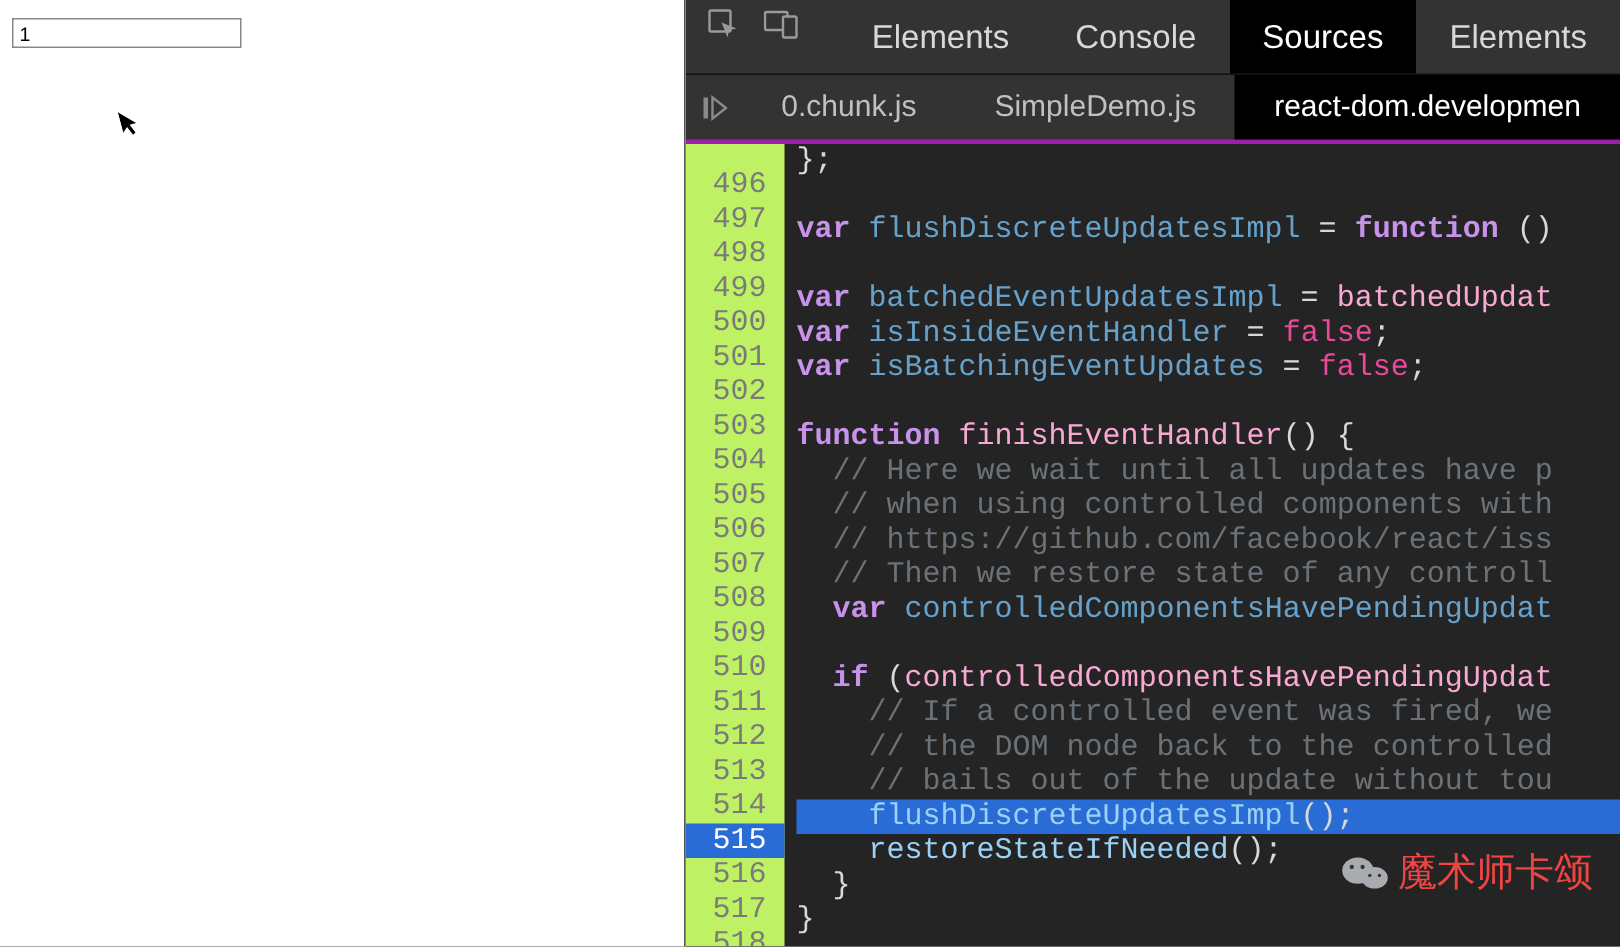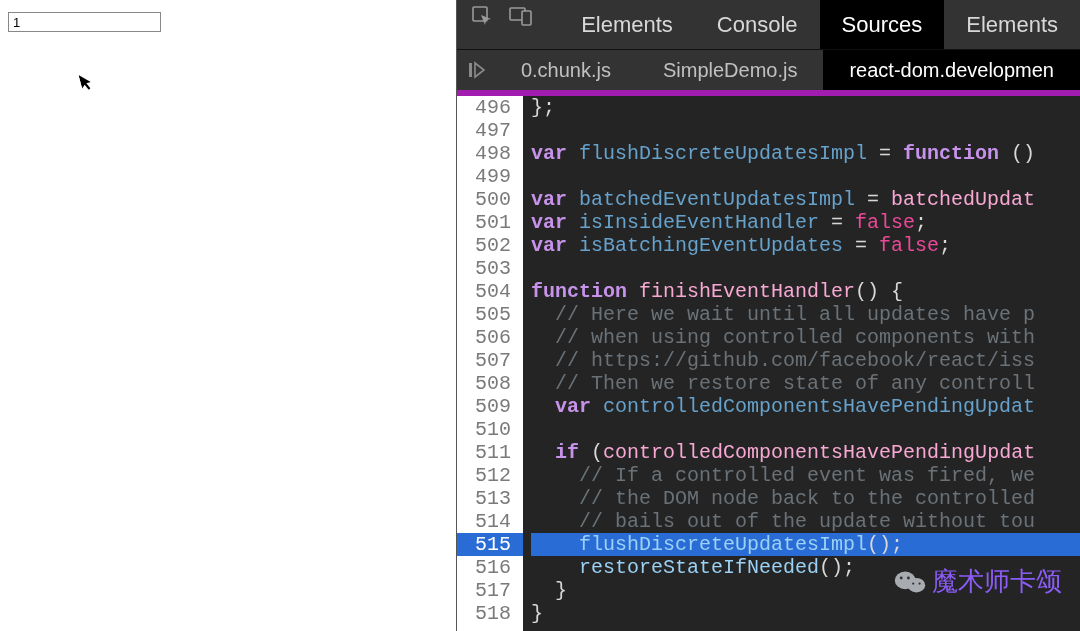--- a/index.html
+++ b/index.html
@@ -78,21 +78,21 @@
 .tool-tab.active {
   background: #000;
   color: #fff;
 }
 .file-tabs {
   height: 46px;
   background: #333333;
   display: flex;
   align-items: flex-start;
   font-size: 20px;
-  border-bottom: 6px solid #a21caf;
+  border-bottom: 3px solid #a21caf;
 }
 .pause-icon {
   width: 40px;
   height: 100%;
   display: flex;
   align-items: center;
   justify-content: center;
   cursor: pointer;
   color: #8a8a8a;
 }
@@ -113,24 +113,24 @@
   flex: 1;
   display: flex;
   background: #242424;
   font-family: Menlo, Consolas, "Courier New", monospace;
   font-size: 20px;
   line-height: 23px;
   overflow: hidden;
   white-space: pre;
 }
 .gutter {
-  background: #ffffff;
+  background: #bef264;
   color: #7a7a7a;
   text-align: right;
-  padding: 0 12px 0 18px;
+  padding: 16px 12px 0 18px;
   user-select: none;
 }
 .gutter .ln-hl, .gut-wrap-hl {
   background: #2a6cd6;
   color: #fff;
 }
 .gut-row { position: relative; }
 .gut-wrap-hl {
   background: #2a6cd6;
   margin: 0 -12px 0 -18px;
@@ -155,21 +155,21 @@
 .tk-c1 { color: #66a2cc; }
 .tk-c2 { color: #f9a8d4; }
 .tk-o { color: #d8d8d8; }
 .tk-b { color: #ec4899; }
 .tk-cm { color: #6a7278; }
 .ln-hl { background: #2a6cd6; display: block; width: 100%; }
 .watermark {
   position: absolute;
   right: 18px;
   bottom: 32px;
-  color: #8b5cf6;
+  color: #ef4444;
   font-size: 26px;
   display: flex;
   align-items: center;
   gap: 6px;
   pointer-events: none;
   z-index: 9;
 }
 .watermark .wx-ic {
   width: 32px; height: 26px;
 }

